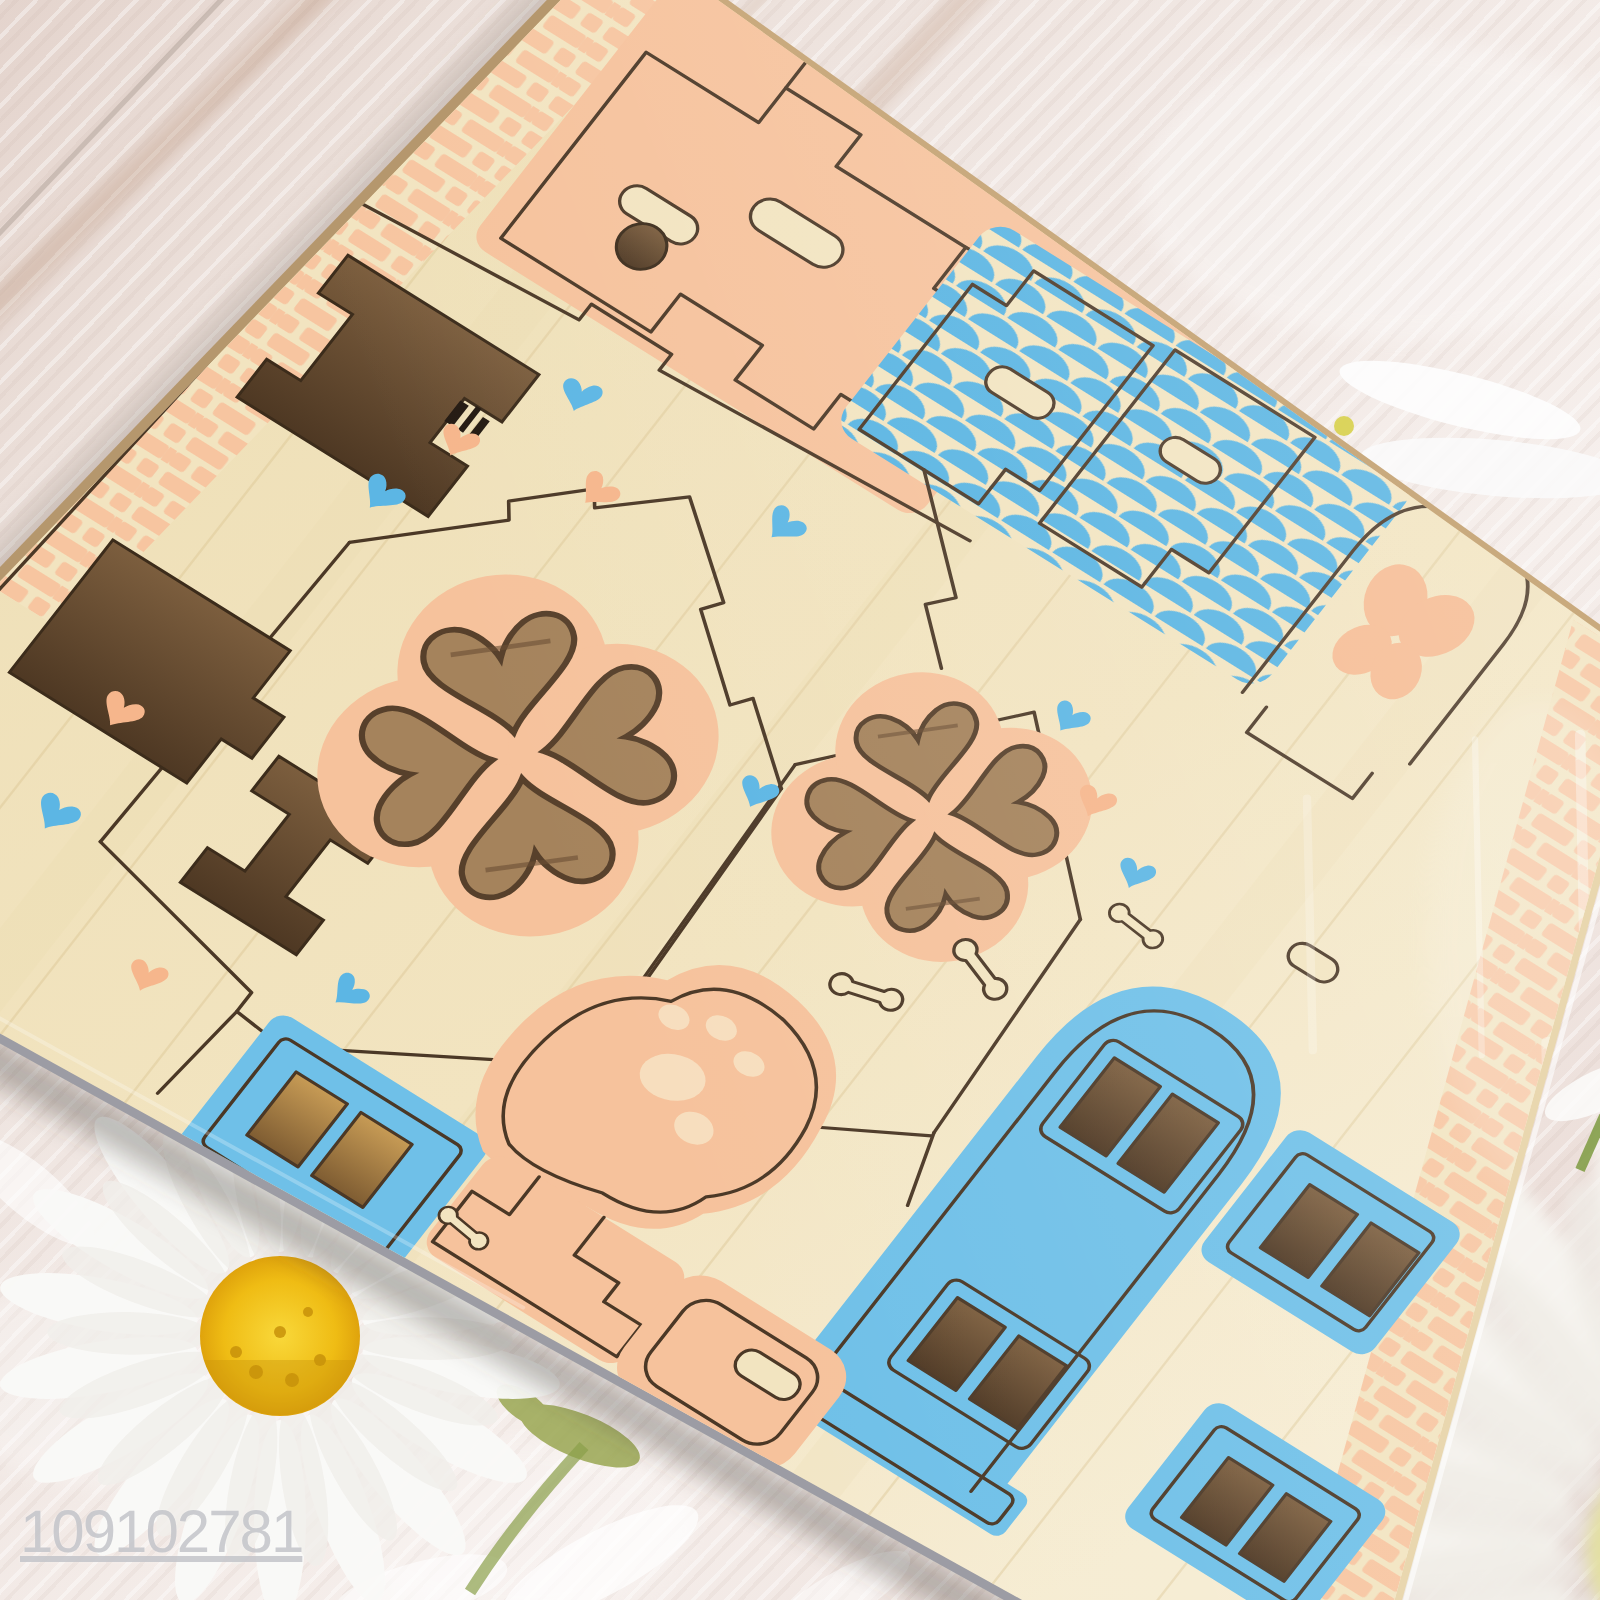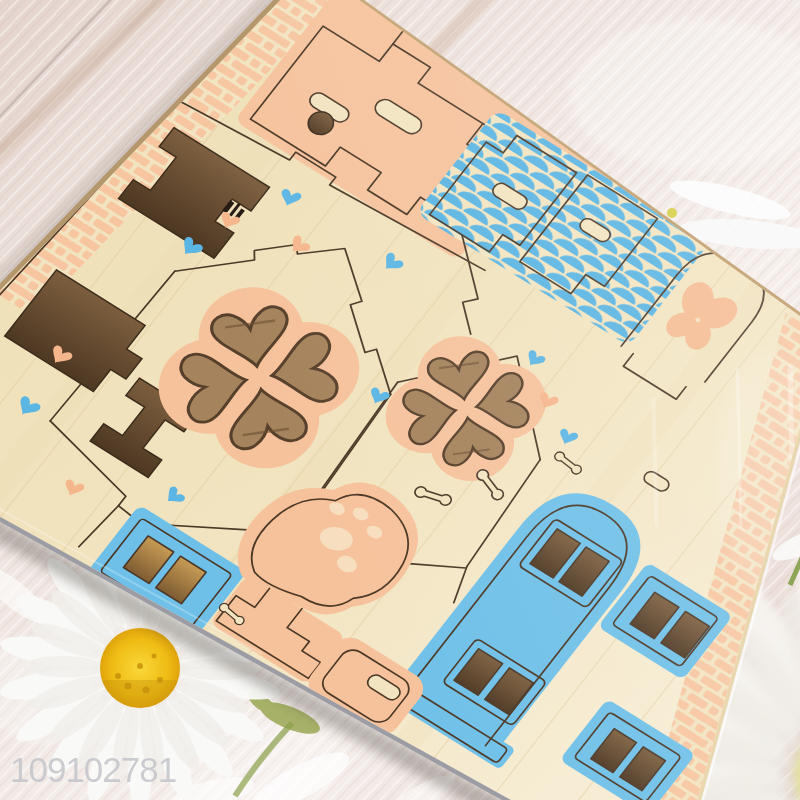--- a/index.html
+++ b/index.html
@@ -18,22 +18,23 @@
   .flora{position:absolute;left:0;top:0;}
   .board{
     position:absolute;left:250px;top:-111px;width:980px;height:750px;
     transform-origin:0 0;
     transform:rotate(38deg) skewY(-6deg);
   }
   .cut{stroke:#4b3826;stroke-width:1.7;fill:none;stroke-linejoin:round;stroke-linecap:round;}
   .cutf{stroke:#4b3826;stroke-width:1.6;stroke-linejoin:round;}
   .watermark{
     position:absolute;left:10px;top:750px;
-    font-size:35px;letter-spacing:-1px;color:#c4c5ca;opacity:.85;
+    font-size:30px;letter-spacing:-1px;color:#c4c5ca;opacity:.85;
     text-shadow:0 0 1px rgba(255,255,255,.4);
+    text-decoration:underline;
   }
 </style>
 </head>
 <body>
 
 <div class="stage">
 
   <svg class="flora" width="800" height="800" viewBox="0 0 800 800">
     <defs>
       <filter id="bsoft" x="-40%" y="-40%" width="180%" height="180%">

